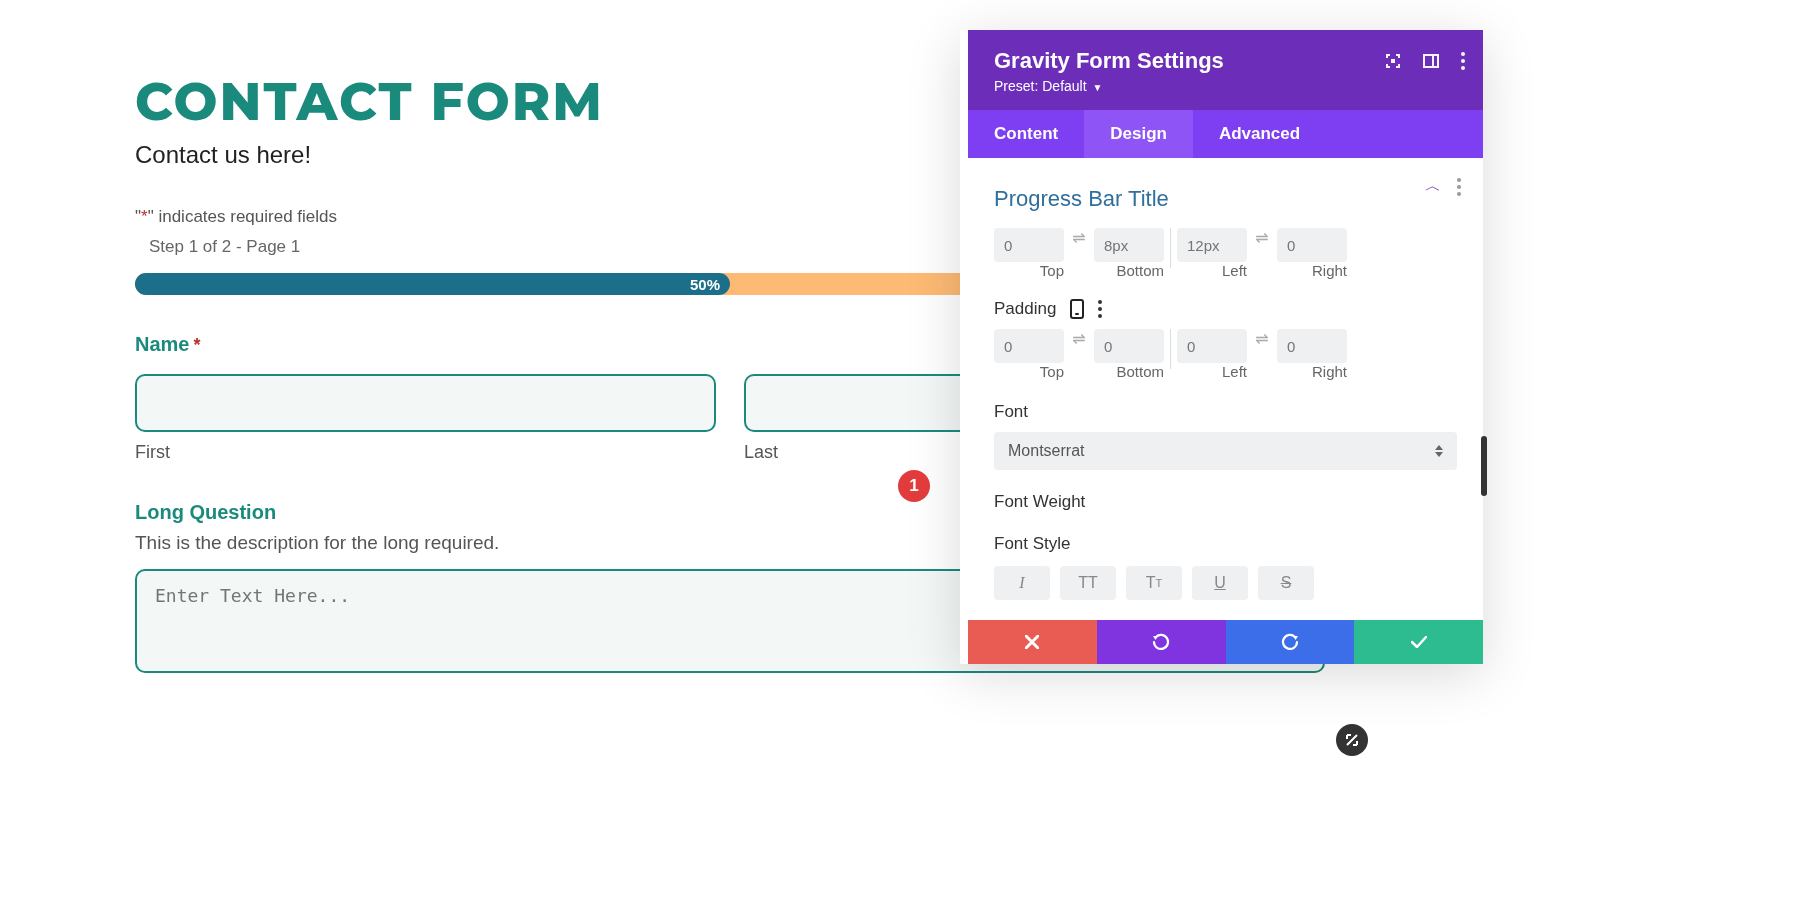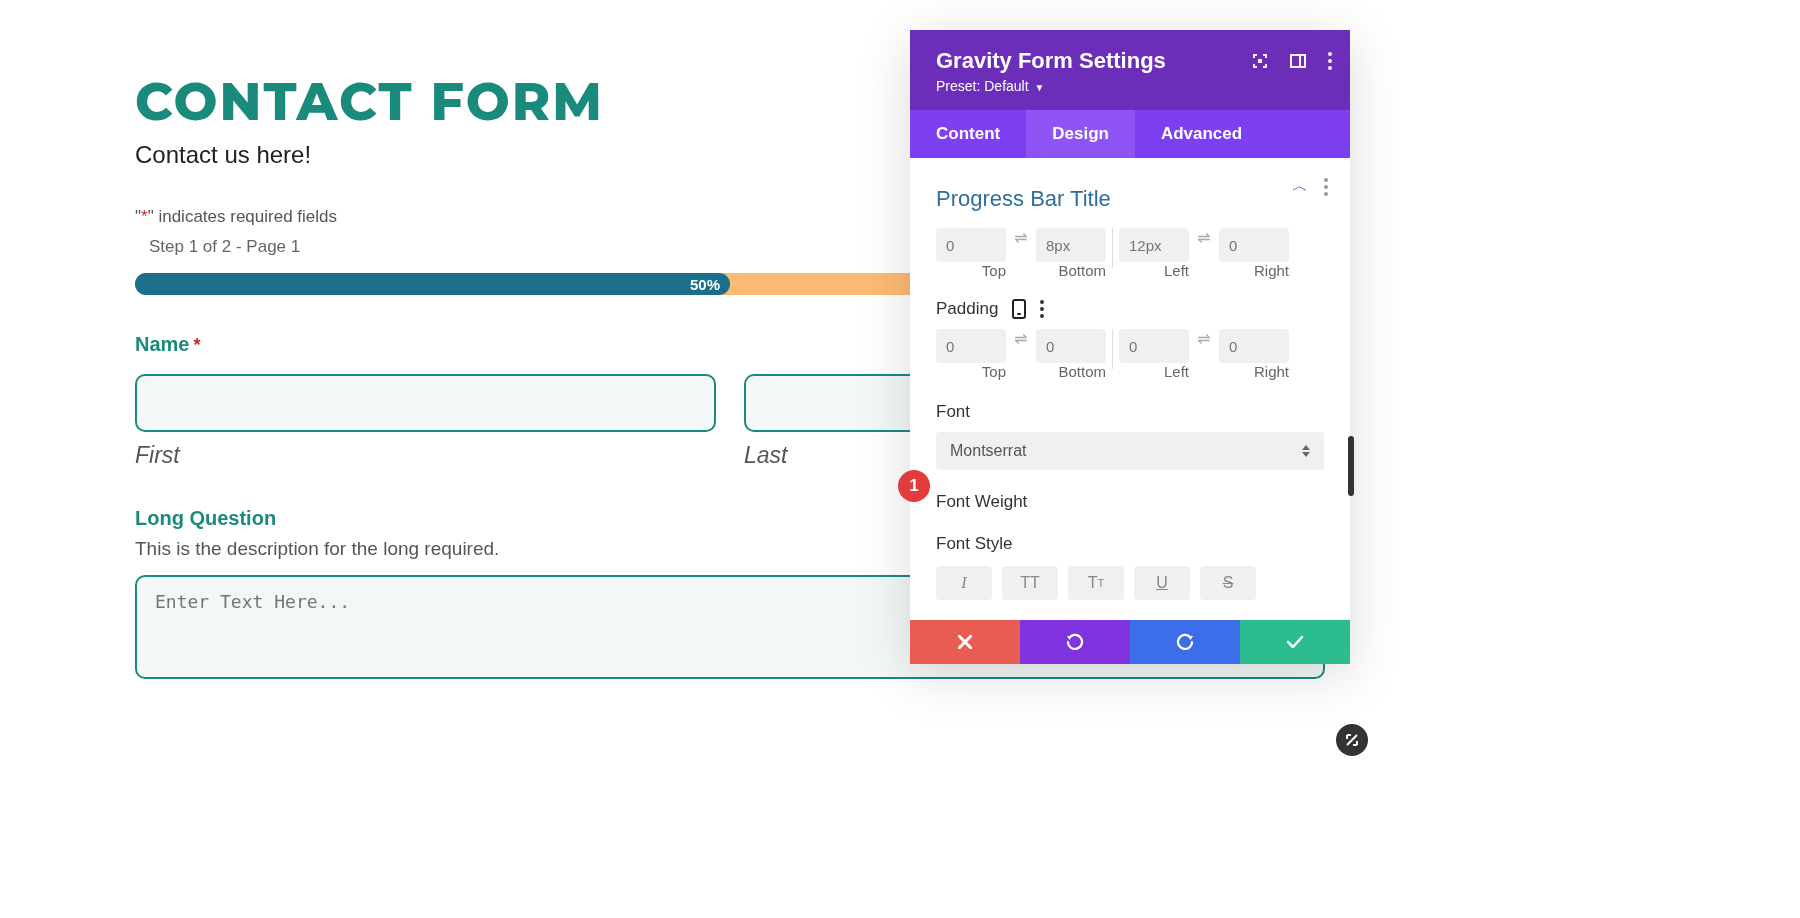--- a/index.html
+++ b/index.html
@@ -19,29 +19,29 @@
   .progress-fill { position: absolute; left: 0; top: 0; height: 100%; background: #1c6f8a; border-radius: 11px; width: 50%; }
   .progress-label { position: absolute; right: 10px; top: 0; height: 100%; display:flex; align-items:center; color:#fff; font-size:15px; font-weight:600; }
 
   .field { margin-top: 38px; }
   .field-label { font-size: 20px; font-weight: 700; color: #1a8a7d; }
   .field-label .req { color: #c02b2b; font-size: 18px; margin-left: 4px; }
 
   .name-row { display:flex; gap: 28px; margin-top: 18px; }
   .name-col { flex: 1; }
   .text-input { width: 100%; height: 58px; border: 2px solid #1a8a7d; border-radius: 10px; background: #f3f7f6; padding: 0 18px; font-size: 18px; color:#333; }
-  .sub-label { margin-top: 10px; font-size: 23px; color: #555; font-style: italic; }
+  .sub-label { margin-top: 10px; font-size: 18px; color: #555; }
 
   .field-desc { margin-top: 8px; font-size: 19px; color: #555; }
   .textarea { width: 100%; height: 104px; border: 2px solid #1a8a7d; border-radius: 10px; background: #f3f7f6; padding: 14px 18px; font-size: 18px; color: #888; resize: none; }
 
   .next-btn { margin-top: 40px; background:#000; color:#fff; font-size: 22px; font-weight:500; padding: 20px 36px; border:none; cursor:pointer; }
 
   
-  .panel { position: absolute; left: 910px; top: 30px; width: 440px; background:#fff; box-shadow: 0 10px 50px rgba(0,0,0,.15); }
+  .panel { position: absolute; left: 960px; top: 30px; width: 523px; background:#fff; box-shadow: 0 10px 50px rgba(0,0,0,.15); padding-left: 8px; }
   .panel-header { background:#6c2eb9; color:#fff; padding: 18px 26px 16px; position:relative; }
   .panel-title { font-size: 22px; font-weight: 700; }
   .panel-preset { font-size: 14px; margin-top: 4px; }
   .panel-preset .caret { font-size: 10px; margin-left: 2px; }
   .header-icons { position:absolute; right: 18px; top: 22px; display:flex; gap: 22px; align-items:center; }
   .header-icons svg, .header-icons .dots { fill:#fff; color:#fff; opacity:.95; cursor:pointer; }
   .dots { display:flex; flex-direction:column; gap:3px; }
   .dots span { width:4px; height:4px; background:#fff; border-radius:50%; display:block; }
 
   .tabs { display:flex; background:#7e3ff2; }

